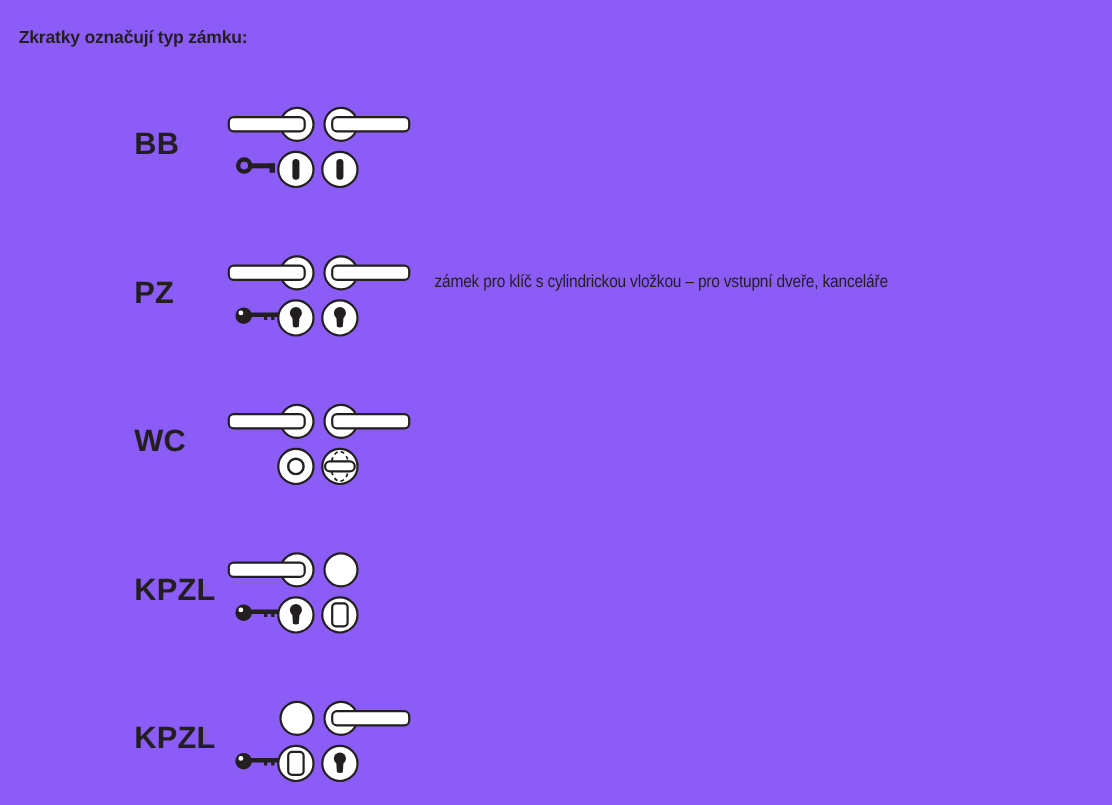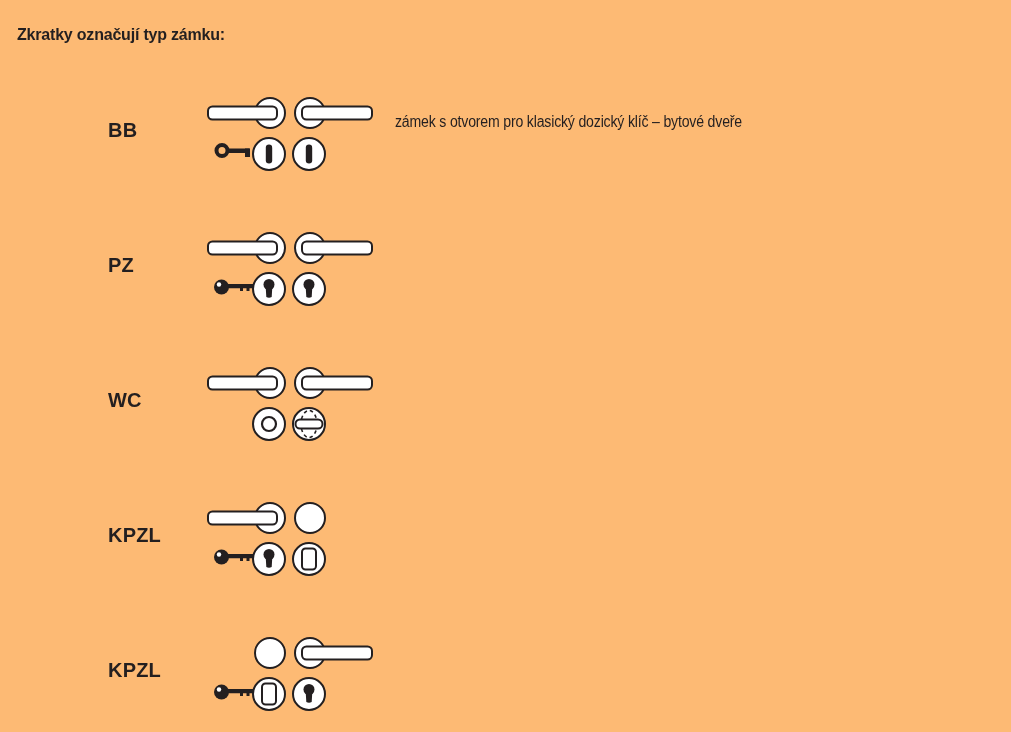--- a/index.html
+++ b/index.html
@@ -1,43 +1,43 @@
 <!DOCTYPE html>
 <html><head>
 <meta charset="utf-8">
 <style>
   html,body { margin:0; padding:0; background:#ffffff; }
   .page {
     position: relative;
     width: 1011px;
     height: 732px;
-    background: #fdba74;
+    background: #8b5cf6;
     font-family: "Liberation Sans", sans-serif;
     color: #231f20;
     overflow: hidden;
   }
   .title {
     position: absolute;
     left: 17px;
     top: 26px;
     font-size: 16px;
     font-weight: bold;
     letter-spacing: -0.2px;
   }
   .row {
     position: absolute;
     left: 0;
     width: 100%;
     height: 85px;
   }
   .code {
     position: absolute;
-    left: 108px;
+    left: 122px;
     top: 27px;
-    font-size: 20px;
+    font-size: 28px;
     font-weight: bold;
     line-height: 21px;
     letter-spacing: 0.2px;
   }
   .icons {
     position: absolute;
     left: 205px;
     top: 0;
     width: 170px;
     height: 85px;
@@ -81,23 +81,20 @@
           </g>
           <g>
             <circle cx="64" cy="61" r="16" stroke="#231f20" stroke-width="2" fill="#ffffff"></circle>
             <rect x="60.8" y="51.5" width="6.4" height="19" rx="3.2" fill="#231f20"></rect>
           </g>
           <g>
             <circle cx="104" cy="61" r="16" stroke="#231f20" stroke-width="2" fill="#ffffff"></circle>
             <rect x="100.8" y="51.5" width="6.4" height="19" rx="3.2" fill="#231f20"></rect>
           </g>
         </svg>
-    <div class="desc">
-          <div class="desc-line">zámek s otvorem pro klasický dozický klíč – bytové dveře</div>
-        </div>
   </div>
 
   <div class="row" style="top: 228px;">
     <div class="code">PZ</div>
     <svg class="icons" viewBox="0 0 170 85" xmlns="http://www.w3.org/2000/svg">
           <g>
             <circle cx="65" cy="20" r="15" stroke="#231f20" stroke-width="2" fill="#ffffff"></circle>
             <rect x="3" y="13.5" width="69" height="13" rx="4.5" stroke="#231f20" stroke-width="2" fill="#ffffff"></rect>
           </g>
           <g>
@@ -113,20 +110,23 @@
             <circle cx="64" cy="61" r="16" stroke="#231f20" stroke-width="2" fill="#ffffff"></circle>
             <circle cx="64" cy="56.5" r="5.5" fill="#231f20"></circle>
             <path d="M60.6 58 L61.3 69 Q64 70.5 66.7 69 L67.4 58 Z" fill="#231f20"></path>
           </g>
           <g>
             <circle cx="104" cy="61" r="16" stroke="#231f20" stroke-width="2" fill="#ffffff"></circle>
             <circle cx="104" cy="56.5" r="5.5" fill="#231f20"></circle>
             <path d="M100.6 58 L101.3 69 Q104 70.5 106.7 69 L107.4 58 Z" fill="#231f20"></path>
           </g>
         </svg>
+    <div class="desc">
+          <div class="desc-line">zámek pro klíč s cylindrickou vložkou – pro vstupní dveře, kanceláře</div>
+        </div>
   </div>
 
   <div class="row" style="top: 363px;">
     <div class="code">WC</div>
     <svg class="icons" viewBox="0 0 170 85" xmlns="http://www.w3.org/2000/svg">
           <g>
             <circle cx="65" cy="20" r="15" stroke="#231f20" stroke-width="2" fill="#ffffff"></circle>
             <rect x="3" y="13.5" width="69" height="13" rx="4.5" stroke="#231f20" stroke-width="2" fill="#ffffff"></rect>
           </g>
           <g>

